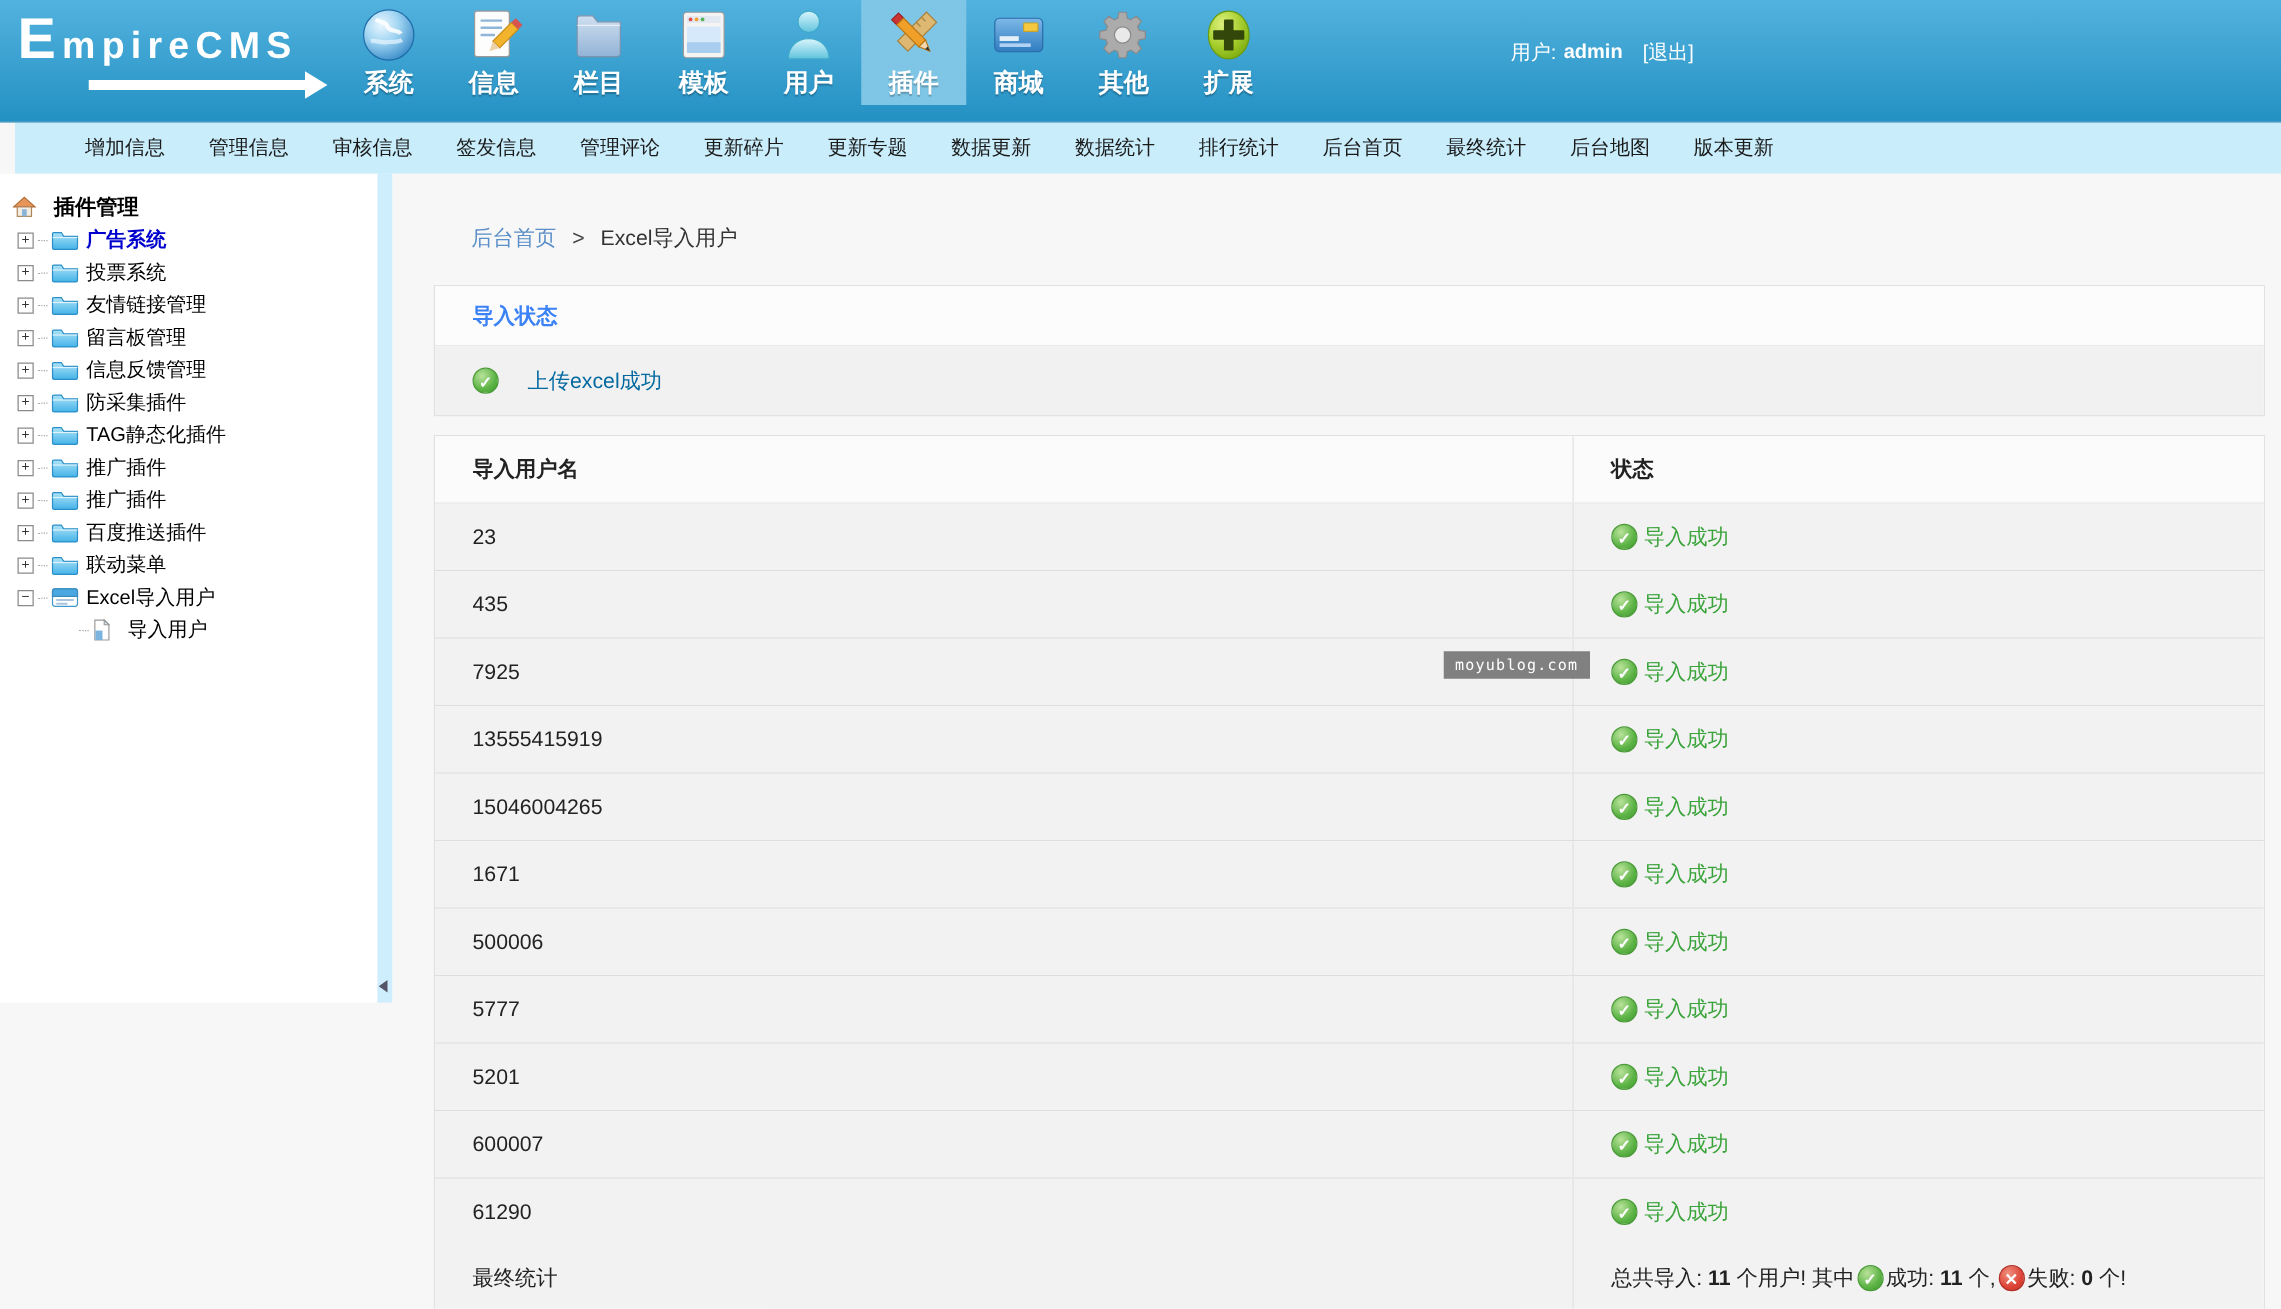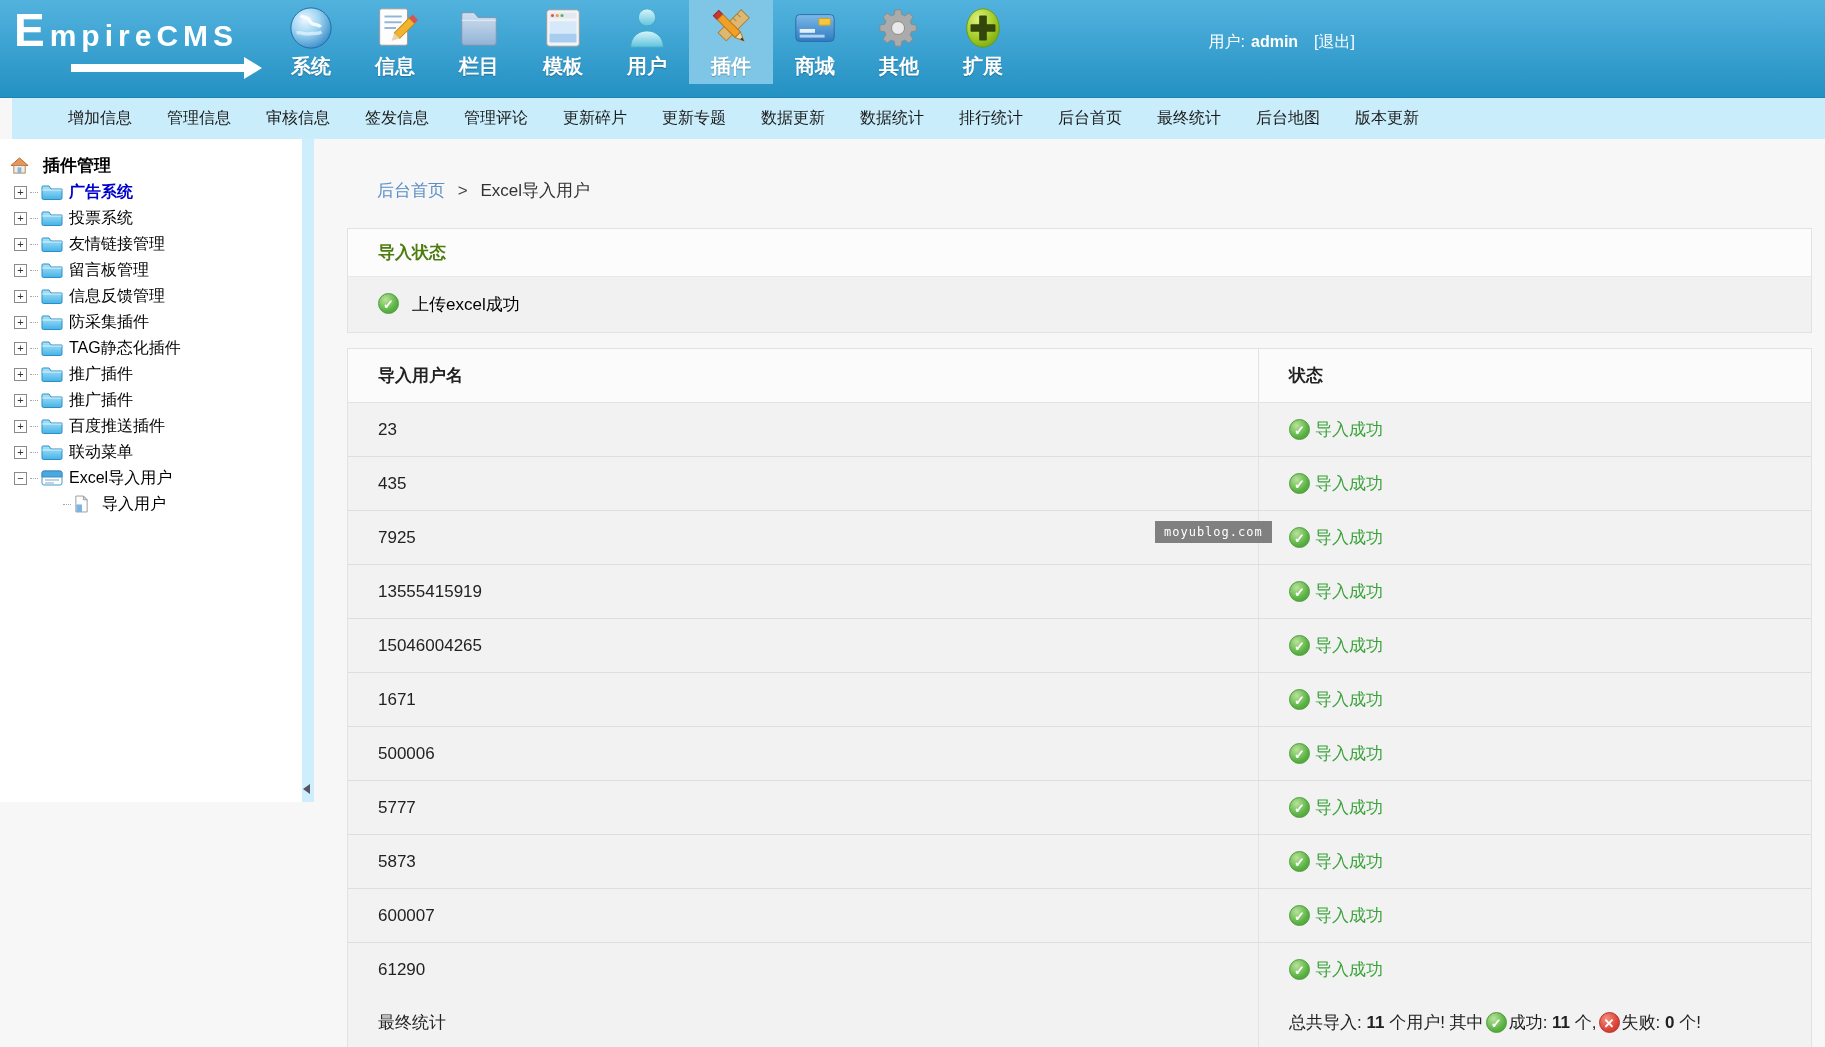--- a/index.html
+++ b/index.html
@@ -54,23 +54,23 @@
     border-right:7px solid #556; border-top:5px solid transparent; border-bottom:5px solid transparent;
     cursor:pointer; }
 
   .main { flex:1; background:#f7f7f7; padding:40px 13px 0 33px; position:relative; }
   .breadcrumb { margin:0 0 26px 30px; font-size:17px; color:#333; }
   .breadcrumb .bc-home { color:#5b8fc7; cursor:pointer; }
   .breadcrumb .bc-sep { margin:0 8px; color:#444; }
 
   .panel { background:#fff; border:1px solid #e2e2e2; }
   .panel-header { background:#fcfcfc; border-bottom:1px solid #e8e8e8; padding:12px 30px;
-    font-size:17px; font-weight:bold; color:#4d7c0f; }
+    font-size:17px; font-weight:bold; color:#3b82f6; }
   .panel-body { background:#f1f1f1; padding:16px 30px; }
-  .status-msg { color:#000000; font-size:17px; display:flex; gap:13px; }
+  .status-msg { color:#0369a1; font-size:17px; display:flex; align-items:center; gap:23px; }
 
   .table-panel { margin-top:15px; }
   .thead, .trow { display:flex; }
   .thead { background:#fbfbfb; border-bottom:1px solid #e3e3e3; }
   .thead .tcell { font-weight:bold; color:#222; }
   .tcell { padding:0 30px; display:flex; align-items:center; font-size:17px; color:#222; height:53px; }
   .c1 { width:910px; flex:0 0 910px; }
   .c2 { flex:1; border-left:1px solid #e2e2e2; }
   .trow { background:#f2f2f2; border-bottom:1px solid #dedede; }
   .trow:last-child { border-bottom:none; }
@@ -572,21 +572,21 @@
             </div>
           </div>
           <div class="trow">
             <div class="tcell c1">5777</div>
             <div class="tcell c2 status-cell">
               <span class="ok-ico"></span>
               <span class="ok-text">导入成功</span>
             </div>
           </div>
           <div class="trow">
-            <div class="tcell c1">5873</div>
+            <div class="tcell c1">5201</div>
             <div class="tcell c2 status-cell">
               <span class="ok-ico"></span>
               <span class="ok-text">导入成功</span>
             </div>
           </div>
           <div class="trow">
             <div class="tcell c1">600007</div>
             <div class="tcell c2 status-cell">
               <span class="ok-ico"></span>
               <span class="ok-text">导入成功</span>

